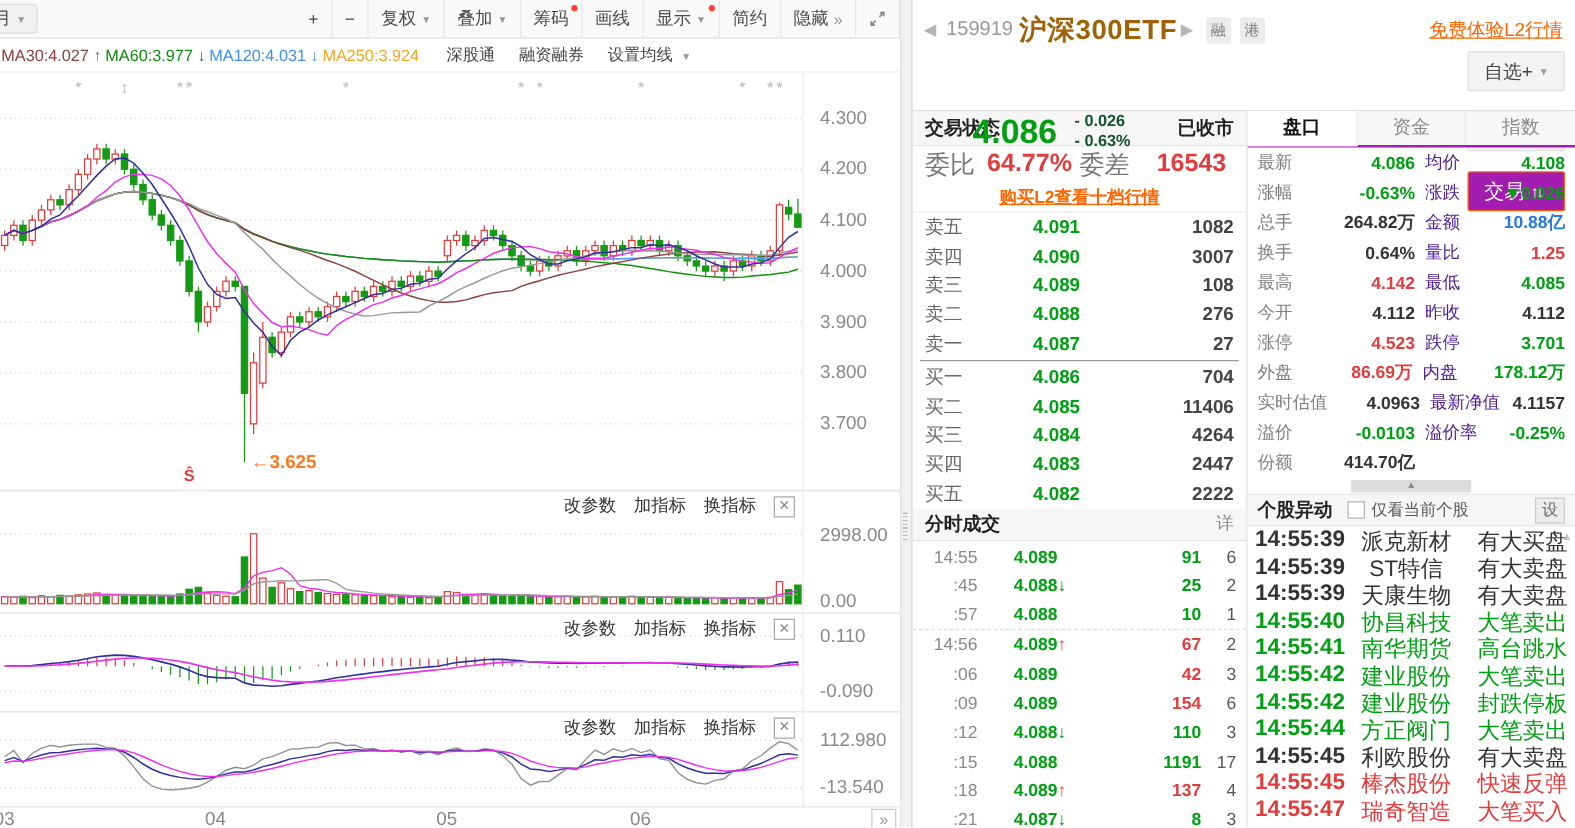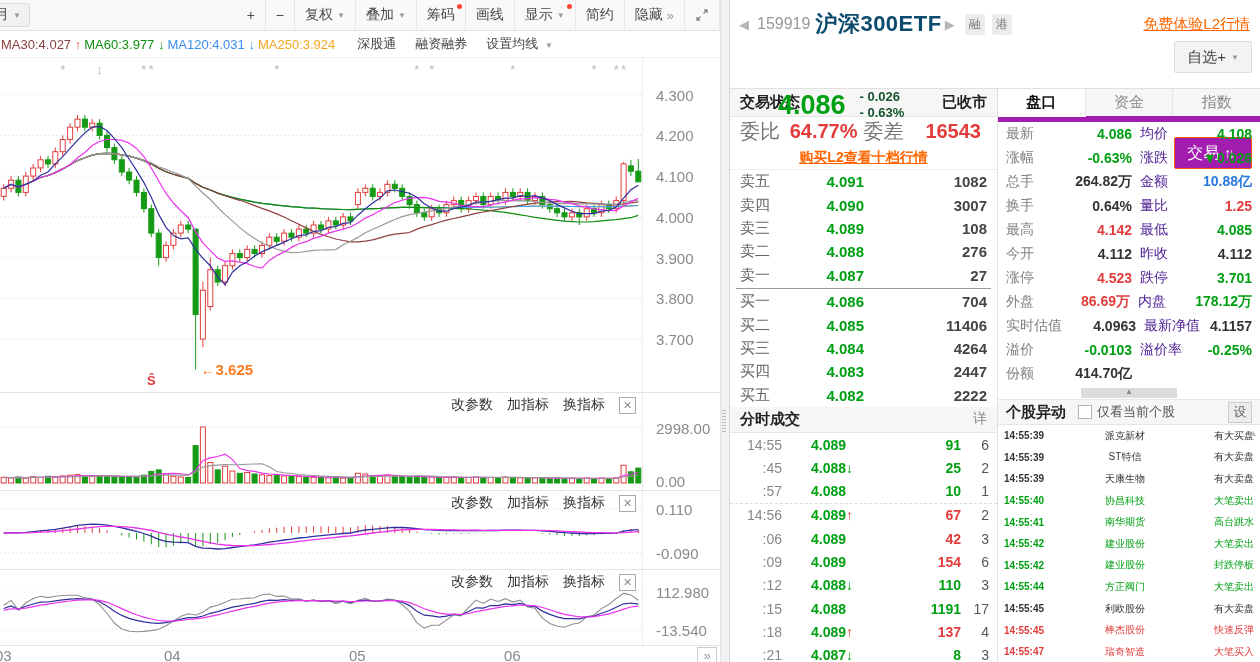--- a/index.html
+++ b/index.html
@@ -36,21 +36,21 @@
   
   .vdiv{width:8px;background:#f1f1f1;border-left:1px solid #e3e3e3;border-right:1px solid #d8d8d8;position:relative;cursor:col-resize;}
   .vdiv .grip{position:absolute;top:410px;left:1px;width:4px;height:22px;
               background:repeating-linear-gradient(#bbb,#bbb 1px,transparent 1px,transparent 3px);}
   
   .right{flex:1;display:flex;flex-direction:column;overflow:hidden;}
   .rheader{height:88px;border-bottom:1px solid #e0e0e0;position:relative;flex-shrink:0;}
   .rh1{display:flex;align-items:center;padding:9px 10px 0 6px;}
   .navarr{color:#b5b5b5;font-size:13px;cursor:pointer;padding:0 3px;}
   .code{color:#999;font-size:16px;margin:0 5px;}
-  .sname{color:#0c4a6e;font-size:22px;font-weight:bold;letter-spacing:.5px;}
+  .sname{color:#a16207;font-size:22px;font-weight:bold;letter-spacing:.5px;}
   .badge{background:#ececec;color:#777;font-size:12px;padding:2px 4px;margin-left:7px;border-radius:2px;}
   .l2link{margin-left:auto;color:#f60;font-size:15px;text-decoration:underline;cursor:pointer;}
   .rh2{display:flex;align-items:center;margin-top:2px;padding-right:8px;}
   .bigprice{color:#00a013;font-size:27px;font-weight:bold;margin-left:48px;}
   .chg{margin-left:14px;color:#14532d;font-size:13px;font-weight:bold;line-height:16px;}
   .hbtns{margin-left:auto;display:flex;gap:16px;flex-direction:column;}
   .hbtn{height:30px;padding:0 12px;background:#f3f3f3;border:1px solid #ddd;border-radius:2px;
         color:#444;font-size:15px;display:flex;align-items:center;gap:5px;cursor:pointer;}
   .hbtn.trade{background:#a21caf;border-color:#ff5a11;color:#fff;font-weight:normal;font-size:16px;}
   .rbody{display:flex;flex:1;overflow:hidden;}
@@ -71,21 +71,21 @@
   .ob-row .vol{flex:1;text-align:right;font-weight:bold;color:#444;}
   .ob-sep{border-top:1px solid #9a9a9a;margin:1px 6px;}
   .tape{flex:1;overflow:hidden;}
   .tp-row{height:23.3px;display:flex;align-items:center;padding:0 8px;font-size:14px;cursor:pointer;}
   .tp-row.minute{border-top:1px dashed #ddd;}
   .tp-row .tm{color:#888;width:44px;text-align:right;}
   .tp-row .pr{width:64px;text-align:right;font-weight:bold;}
   .tp-row .ar{width:12px;font-weight:bold;}
   .tp-row .vv{flex:1;text-align:right;font-weight:bold;}
   .tp-row .nn{width:28px;text-align:right;color:#555;}
-  .tabs{height:27px;display:flex;flex-shrink:0;border-bottom:6px solid #a21caf;}
+  .tabs{height:27px;display:flex;flex-shrink:0;border-bottom:2px solid #a21caf;}
   .tab{flex:1;text-align:center;line-height:26px;font-size:15px;color:#888;background:#f6f6f6;
        border-right:1px solid #e6e6e6;cursor:pointer;}
   .tab.active{background:#fff;color:#111;font-weight:bold;border-bottom:1px solid #fff;margin-bottom:-1px;}
   .grid11{flex-shrink:0;}
   .pk-row{height:24px;display:flex;align-items:center;padding:0 8px;font-size:14px;}
   .pk-row .l{color:#808080;width:58px;white-space:nowrap;}
   .pk-row .l.wide{width:62px;}
   .pk-row .v1{width:68px;text-align:right;font-weight:bold;white-space:nowrap;}
   .pk-row .l2c{color:#4c1d95;width:58px;margin-left:8px;white-space:nowrap;}
   .pk-row .v2{flex:1;text-align:right;font-weight:bold;white-space:nowrap;}
@@ -93,21 +93,21 @@
   .collapse .pill{width:96px;height:10px;background:#dcdcdc;text-align:center;line-height:8px;
                   font-size:8px;color:#888;cursor:pointer;}
   .mv-strip{height:24px;background:#f6f6f6;border-top:1px solid #e6e6e6;border-bottom:1px solid #e6e6e6;
             display:flex;align-items:center;padding:0 8px;flex-shrink:0;}
   .mv-strip .ttl{font-weight:bold;font-size:15px;color:#222;}
   .chk{width:12px;height:12px;border:1px solid #b5b5b5;background:#fff;margin:0 5px 0 12px;cursor:pointer;}
   .mv-strip .flt{font-size:13px;color:#555;}
   .setbox{margin-left:auto;width:22px;height:19px;background:#ececec;border:1px solid #ccc;color:#666;
           font-size:13px;text-align:center;line-height:18px;cursor:pointer;}
   .movers{flex:1;overflow:hidden;position:relative;}
-  .mv-row{height:21.6px;display:flex;align-items:center;padding:0 6px;font-size:10px;cursor:pointer;}
+  .mv-row{height:21.6px;display:flex;align-items:flex-start;padding:0 6px;font-size:18px;cursor:pointer;}
   .mv-row .t{width:68px;font-weight:bold;}
   .mv-row .n{flex:1;text-align:center;}
   .mv-row .a{width:76px;text-align:right;}
   .mv-row.flat{color:#333;}
   .mv-row.down{color:#00a013;}
   .mv-row.up{color:#e23c3c;}
   .scrollup{position:absolute;right:2px;top:3px;color:#c0c0c0;font-size:9px;}
 </style>
 </head>
 <body>

